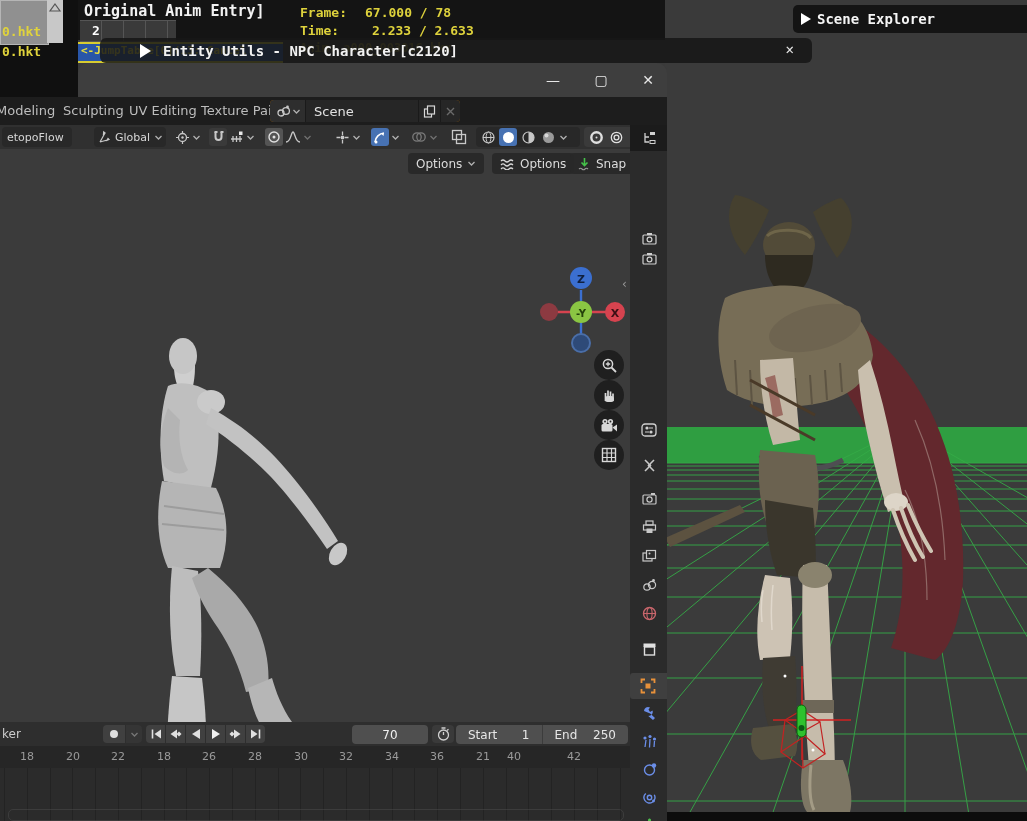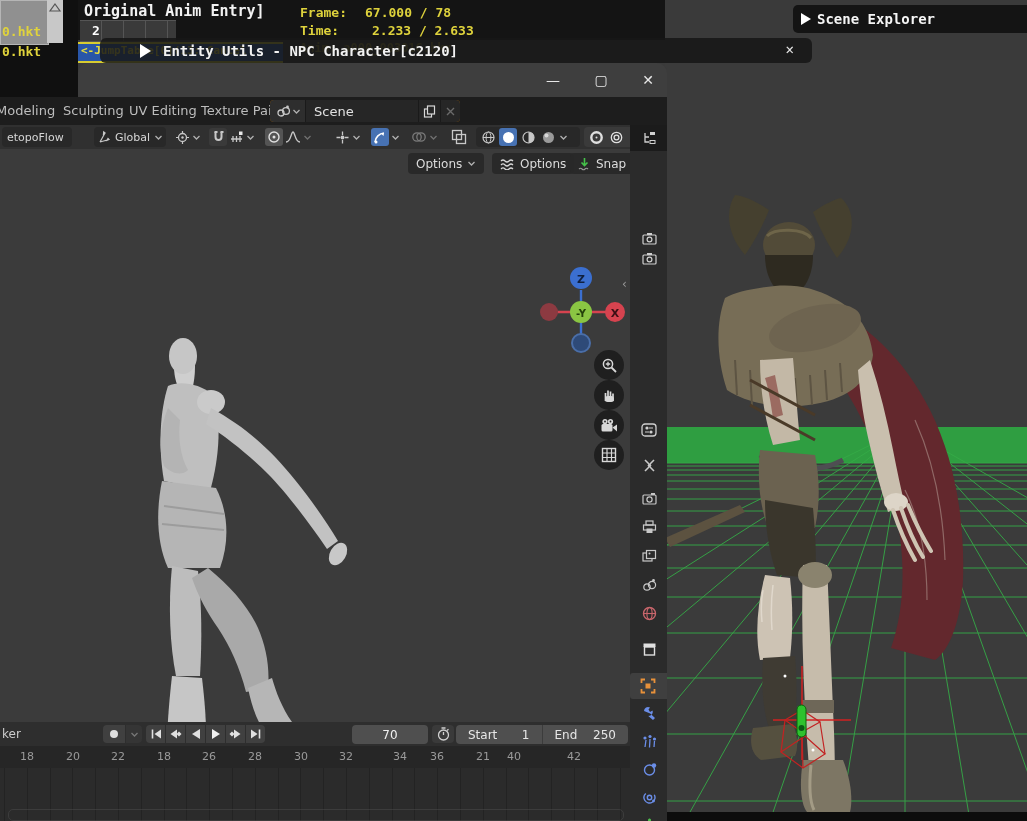--- a/index.html
+++ b/index.html
@@ -509,21 +509,21 @@
 
   <div id="ruler" class="abs">
     <span class="tick" style="left:27px">18</span>
     <span class="tick" style="left:73px">20</span>
     <span class="tick" style="left:118px">22</span>
     <span class="tick" style="left:164px">18</span>
     <span class="tick" style="left:209px">26</span>
     <span class="tick" style="left:255px">28</span>
     <span class="tick" style="left:301px">30</span>
     <span class="tick" style="left:346px">32</span>
-    <span class="tick" style="left:400px">34</span>
+    <span class="tick" style="left:392px">34</span>
     <span class="tick" style="left:437px">36</span>
     <span class="tick" style="left:483px">21</span>
     <span class="tick" style="left:514px">40</span>
     <span class="tick" style="left:574px">42</span>
   </div>
   <div id="channels" class="abs"></div>
   <div id="chanrow" class="abs"></div>
 
   <div id="rail" class="abs">
     <div id="rail-top" class="abs">

